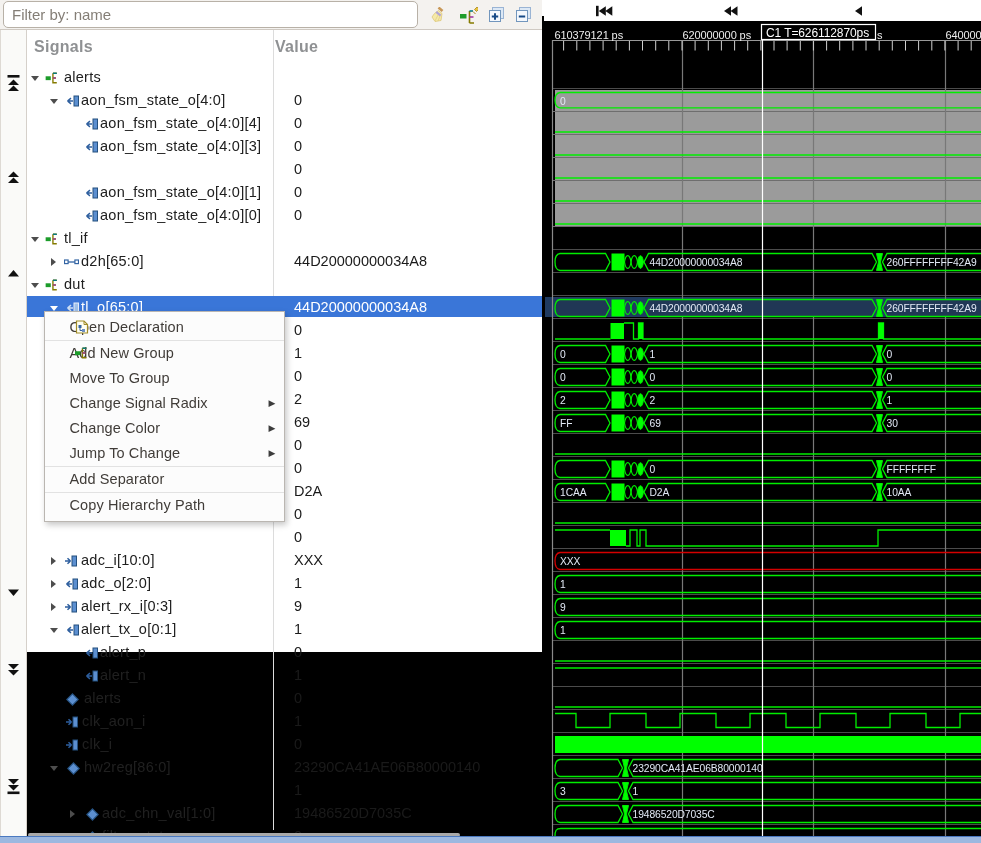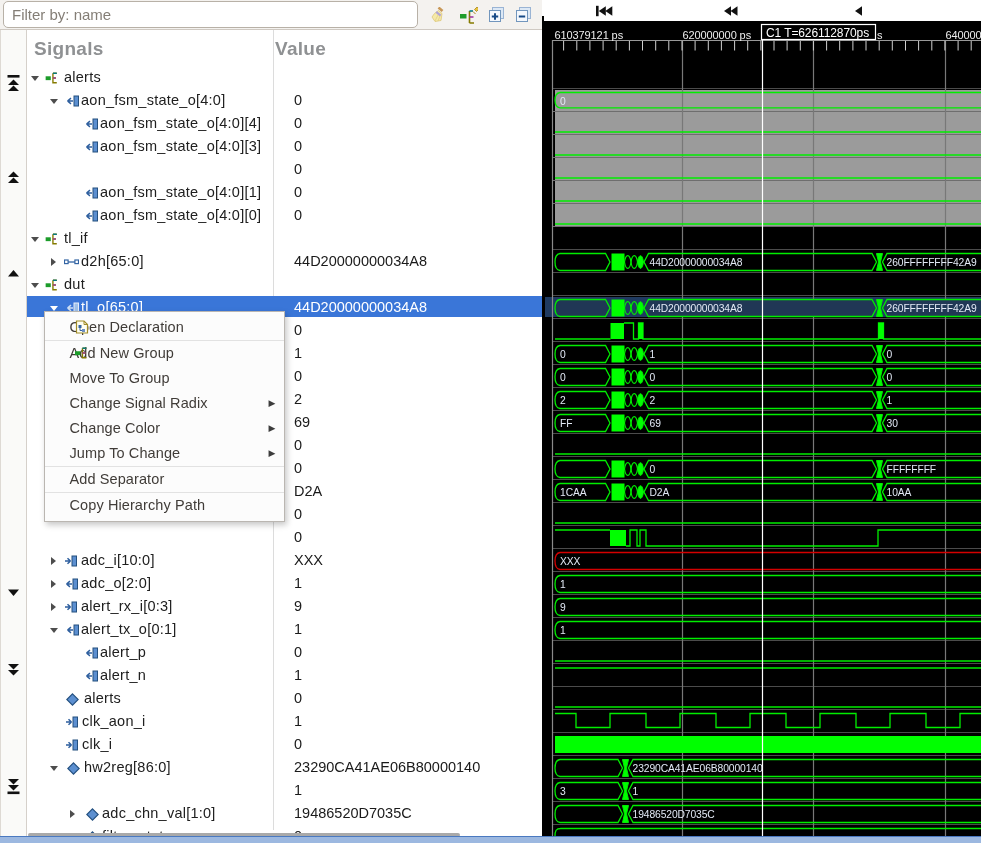--- a/index.html
+++ b/index.html
@@ -1,27 +1,27 @@
 <!DOCTYPE html>
 <html><head><meta charset="utf-8"><style>
 * { margin:0; padding:0; box-sizing:border-box; }
 html,body { width:981px; height:843px; overflow:hidden; background:#000;
   font-family:"Liberation Sans", sans-serif; }
 #app { position:absolute; inset:0; }
-#left { position:absolute; left:0; top:0; width:542px; height:836px; background:#ffffff; z-index:2; }
+#left { position:absolute; left:0; top:0; width:542px; height:652px; background:#ffffff; z-index:2; }
 #toolbar { position:absolute; left:0; top:0; width:542px; height:30px; background:#f4f2ef;
   border-bottom:1px solid #cfc9c2; }
 #filter { position:absolute; left:3px; top:1px; width:415px; height:27px; background:#fff;
   border:1px solid #b8b1a7; border-radius:5px; color:#847e76; font-size:15px; line-height:25px;
   padding-left:8px; }
 #strip { position:absolute; left:0; top:30px; width:27px; height:806px; background:#fafaf8;
   border-right:1px solid #d5d0ca; border-left:1px solid #dedad4; }
 #divider { position:absolute; left:542px; top:16px; width:2px; height:820px; background:#000; z-index:3; }
 #coldiv { position:absolute; left:273px; top:30px; width:1px; height:800px; background:#dcdcdc; }
-.hdr { position:absolute; top:38px; font-size:19px; font-weight:bold; color:#8f9193; letter-spacing:0.3px; }
+.hdr { position:absolute; top:38px; font-size:16px; font-weight:bold; color:#8f9193; letter-spacing:0.3px; }
 .trow { position:absolute; left:0; width:542px; height:23px; }
 .tw { position:absolute; top:6.5px; width:10px; height:10px; }
 .tic { position:absolute; top:5.5px; }
 .tname { position:absolute; top:0; font-size:14.5px; line-height:22px; color:#202020; letter-spacing:0.25px; white-space:pre; }
 .tval { position:absolute; left:294px; width:240px; height:23px; font-size:14.5px; line-height:22px;
   color:#1a1a1a; white-space:pre; z-index:2; }
 .vwhite { color:#fff; }
 .selrow { position:absolute; left:27px; top:296px; width:515px; height:21px; background:#3a76d8; }
 .sel .tname { color:#fff; }
 .menu { position:absolute; left:43.5px; top:310.5px; width:241px; background:#fcfcfc;

